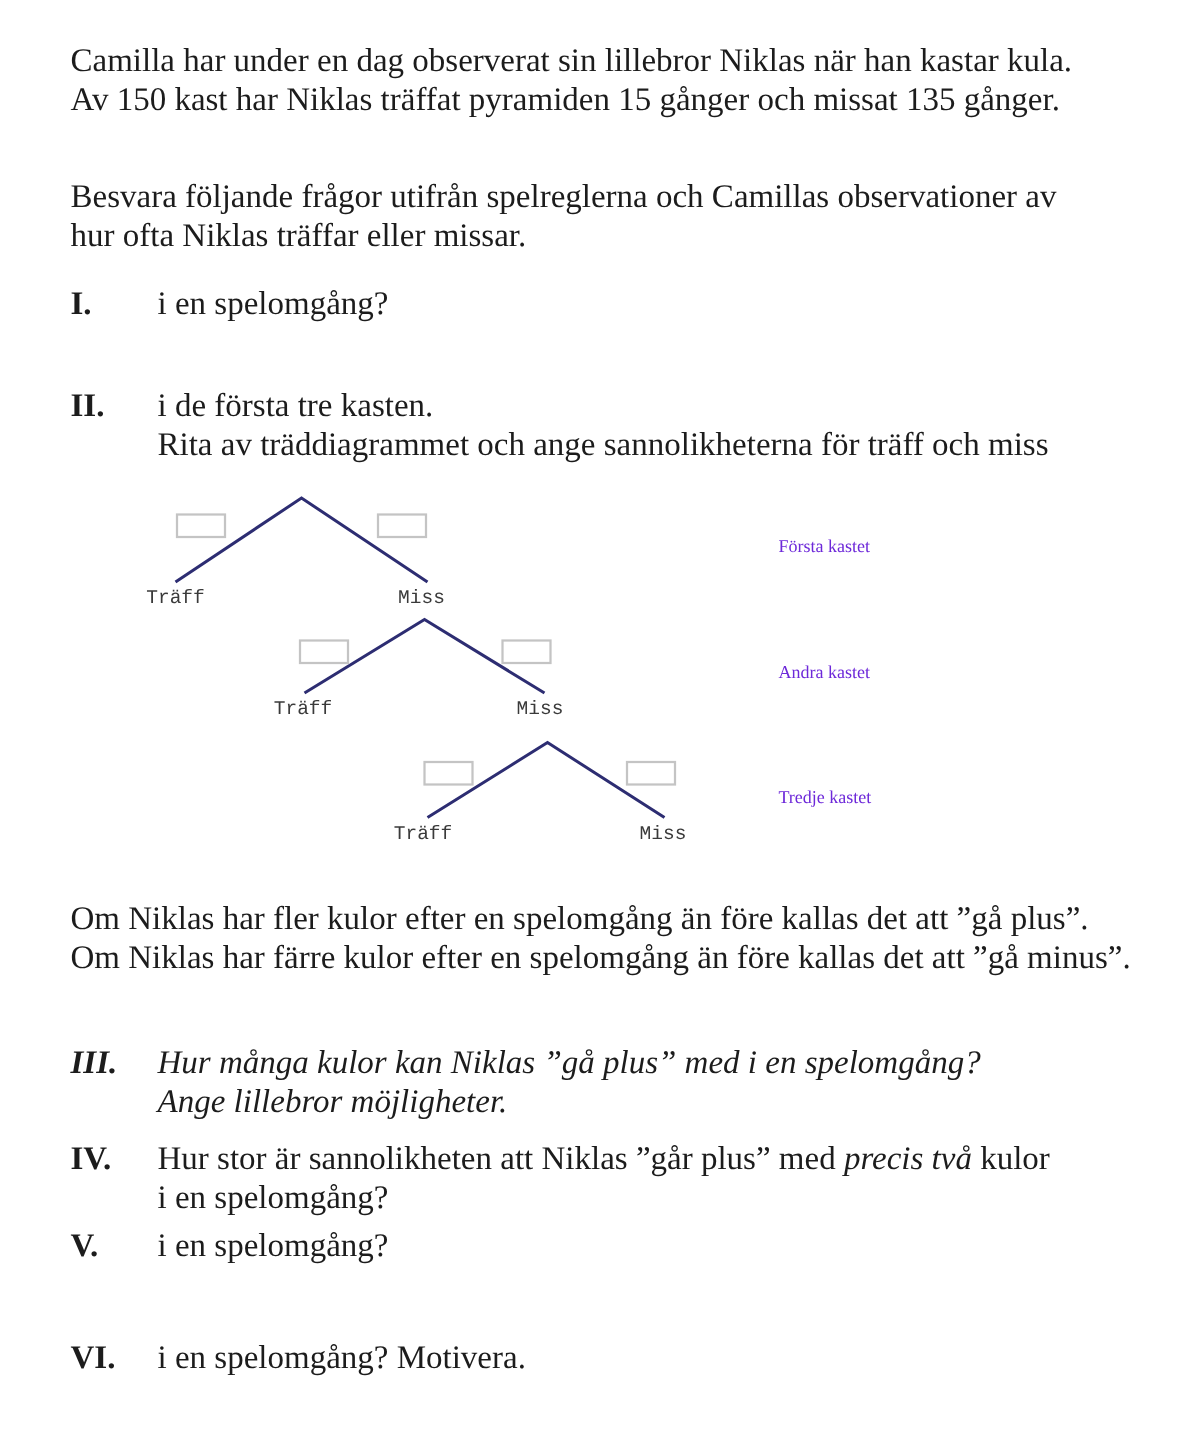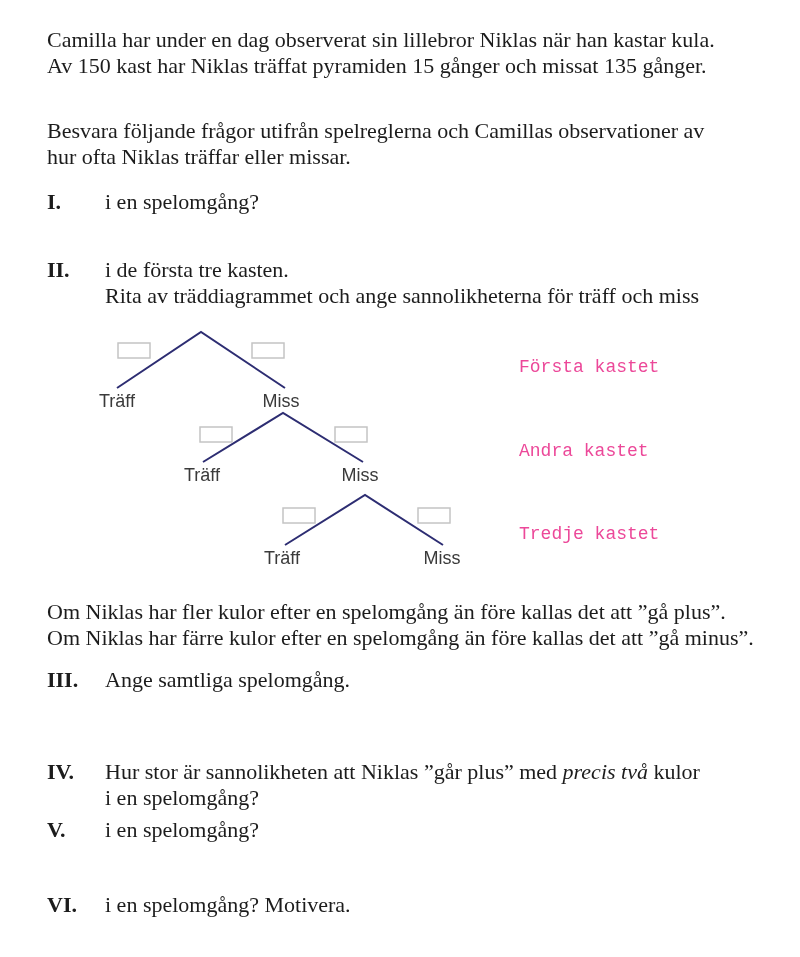--- a/index.html
+++ b/index.html
@@ -28,31 +28,31 @@
   .ital { font-style: italic; }
   .tree {
     position: absolute;
     left: 0; top: 325px;
     width: 800px; height: 250px;
   }
   .tree svg { position: absolute; left: 0; top: 0; }
   .node-label {
     position: absolute;
     transform: translateX(-50%);
-    font-family: Liberation Sans, sans-serif;
-    font-size: 18px;
+    font-family: Liberation Mono, monospace;
+    font-size: 13px;
     color: #3a3a3a;
     white-space: nowrap;
   }
   .level-label {
     position: absolute;
     left: 519px;
-    font-family: Liberation Mono, monospace;
-    font-size: 18px;
-    color: #ec4899;
+    font-family: Liberation Serif, serif;
+    font-size: 12px;
+    color: #6d28d9;
     white-space: nowrap;
   }
 </style>
 </head>
 <body>
 
 <div class="block" style="top:27px;">
   <div>Camilla har under en dag observerat sin lillebror Niklas när han kastar kula.</div>
   <div>Av 150 kast har Niklas träffat pyramiden 15 gånger och missat 135 gånger.</div>
 </div>
@@ -104,24 +104,25 @@
   <span class="level-label" style="top:32px;">Första kastet</span>
   <span class="level-label" style="top:116px;">Andra kastet</span>
   <span class="level-label" style="top:199px;">Tredje kastet</span>
 </div>
 
 <div class="block" style="top:599px;">
   <div>Om Niklas har fler kulor efter en spelomgång än före kallas det att ”gå plus”.</div>
   <div>Om Niklas har färre kulor efter en spelomgång än före kallas det att ”gå minus”.</div>
 </div>
 
-<div class="block q" style="top:667px;">
+<div class="block q" style="top:695px;font-style:italic;">
   <span class="num">III.</span>
   <div class="qtext">
-    <div>Ange samtliga spelomgång.</div>
+    <div><span>Hur många kulor kan Niklas ”gå plus” med i en spelomgång?</span><span class="ital"></span><span></span></div>
+    <div>Ange lillebror möjligheter.</div>
   </div>
 </div>
 
 <div class="block q" style="top:744px;margin-top:15px;">
   <span class="num">IV.</span>
   <div class="qtext">
     <div><span>Hur stor är sannolikheten att Niklas ”går plus” med </span><span class="ital">precis två</span><span> kulor</span></div>
     <div>i en spelomgång?</div>
   </div>
 </div>

